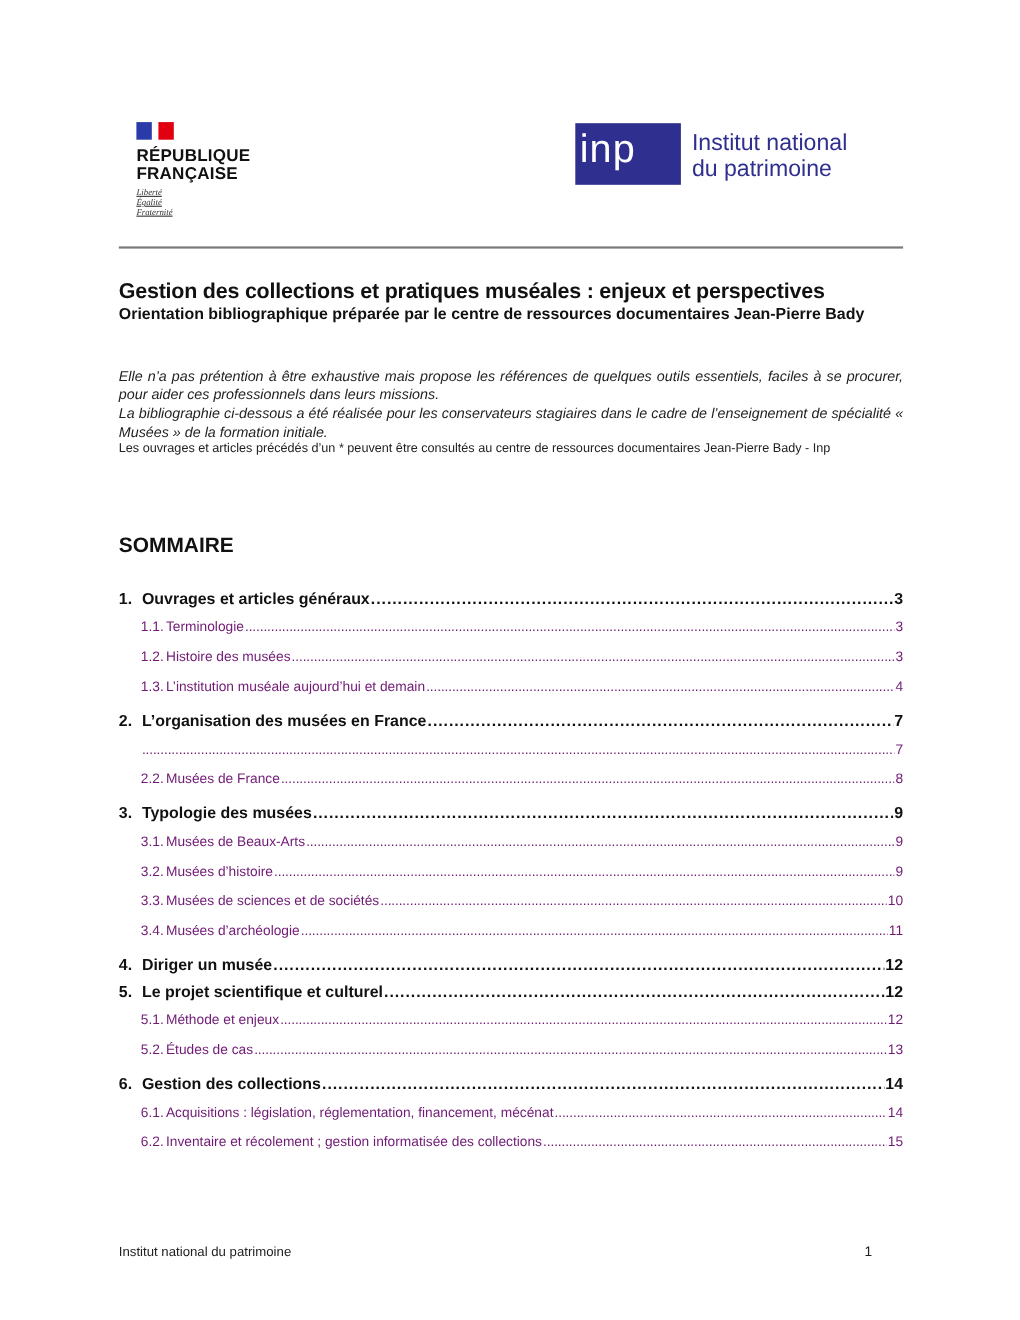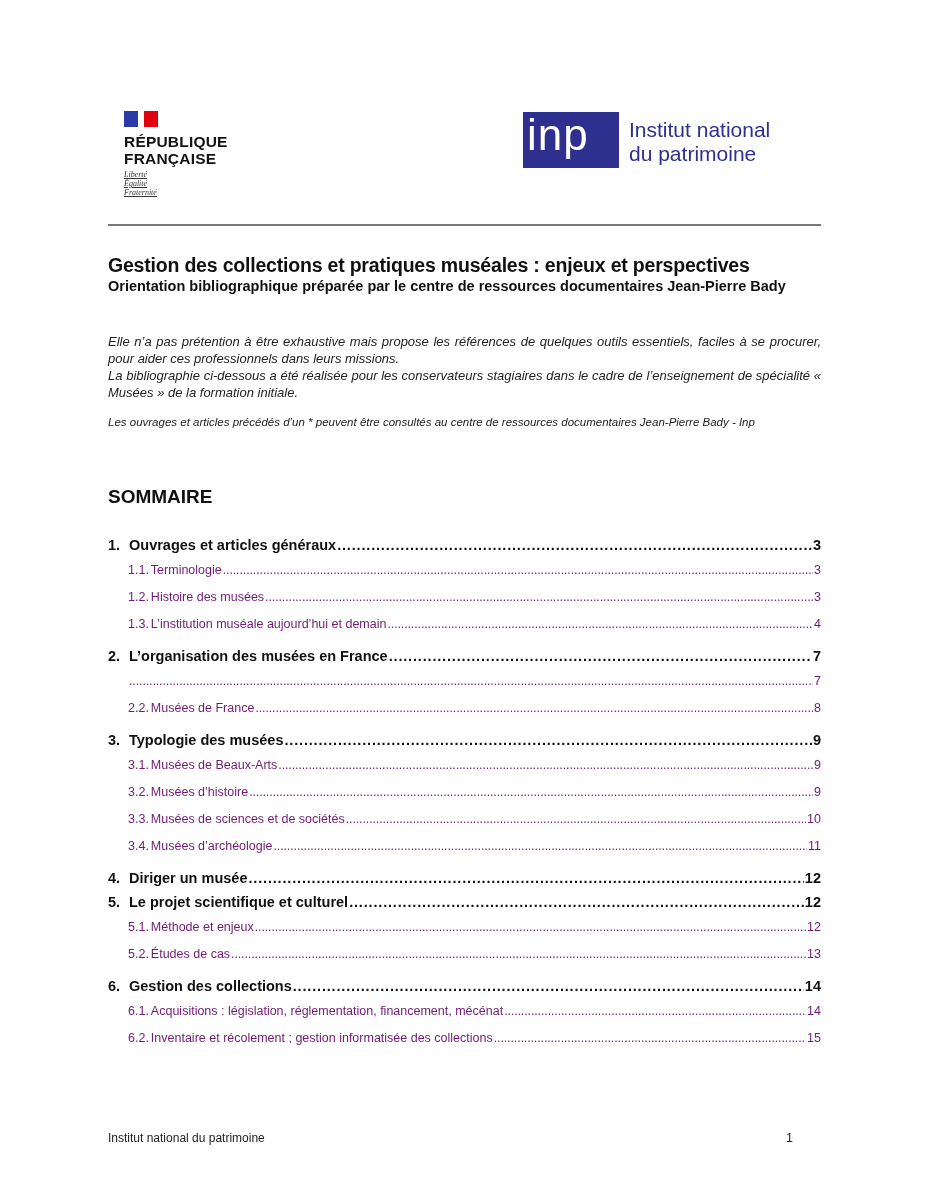--- a/index.html
+++ b/index.html
@@ -8,32 +8,32 @@
 
   
   .rf-logo { position: absolute; left: 124px; top: 111px; width: 110px; }
   .rf-flag { display: flex; gap: 6px; height: 16px; margin-bottom: 6px; }
   .rf-flag .blue { width: 14px; height: 16px; background: #2a3aa8; }
   .rf-flag .red  { width: 14px; height: 16px; background: #e1000f; }
   .rf-name { font-weight: bold; font-size: 15.5px; line-height: 17px; letter-spacing: 0.2px; color: #111; }
   .rf-motto { font-family: "Liberation Serif", serif; font-style: italic; font-size: 8px; line-height: 9px; color: #333; margin-top: 3px; text-decoration: underline; }
 
   .inp-logo { position: absolute; left: 523px; top: 112px; display: flex; align-items: flex-start; }
-  .inp-box { width: 96px; height: 56px; background: #2e2f8e; color: #fff; font-size: 44px; line-height: 46px;
+  .inp-box { width: 96px; height: 56px; background: #2e2f8e; color: #fff; font-size: 36px; line-height: 46px;
              padding-left: 4px; box-sizing: border-box; letter-spacing: 1px; overflow: hidden; }
   .inp-text { margin-left: 10px; margin-top: 6px; color: #2e2f8e; font-size: 21px; line-height: 24px; }
 
   .rule { position: absolute; left: 108px; top: 224px; width: 713px; height: 2px; background: #7a7a7a; }
 
   .title { position: absolute; left: 108px; top: 253px; width: 713px; font-weight: bold; font-size: 19.5px; line-height: 24px; letter-spacing: -0.2px; }
   .subtitle { position: absolute; left: 108px; top: 277px; width: 713px; font-weight: bold; font-size: 14.5px; line-height: 19px; text-align: justify; }
 
   .intro { position: absolute; left: 108px; top: 333px; width: 713px; font-style: italic; font-size: 13px; line-height: 17px; color: #222; text-align: justify; }
   .intro p { margin: 0; }
-  .note { position: absolute; left: 108px; top: 414px; width: 713px; font-style: italic; font-size: 11.5px; line-height: 16px; color: #222; }
+  .note { position: absolute; left: 108px; top: 400px; width: 713px; font-size: 11.5px; line-height: 16px; color: #222; }
 
   .sommaire-title { position: absolute; left: 108px; top: 486px; font-weight: bold; font-size: 19px; }
 
   .toc { position: absolute; left: 108px; top: 533px; width: 713px; }
   .toc-row { display: flex; align-items: baseline; white-space: nowrap; }
   .toc-row .label { flex: 0 0 auto; }
   .toc-row .leader { flex: 1 1 auto; overflow: hidden; margin: 0 1px; }
   .toc-row .leader::before { content: ". . . . . . . . . . . . . . . . . . . . . . . . . . . . . . . . . . . . . . . . . . . . . . . . . . . . . . . . . . . . . . . . . . . . . . . . . . . . . . . . . . . . . . . . . . . . . . . . . . . . . . . . . . . . . . . . . . . . . . . . . . . . . . . . . . . . . . . . . . . . . . . . . . . . . . . . . . . . . . . . . . . . . . . . . . . . . . . . . . . . . . . . . . . . . . . . . . . . . . . . . . . . . . . . . . . . . . . . . . . . . ."; letter-spacing: -1.6px; }
   .toc-row .page { flex: 0 0 auto; text-align: right; }
   .toc-row.level1 { font-weight: bold; font-size: 14.5px; height: 24px; line-height: 24px; }

